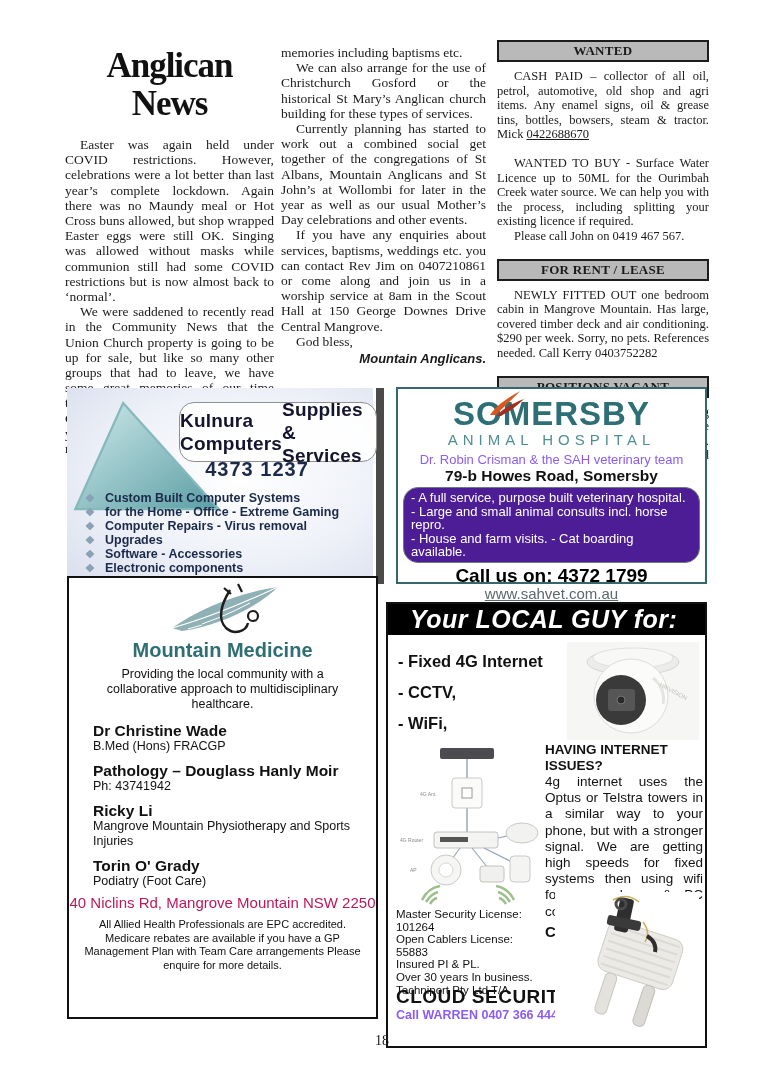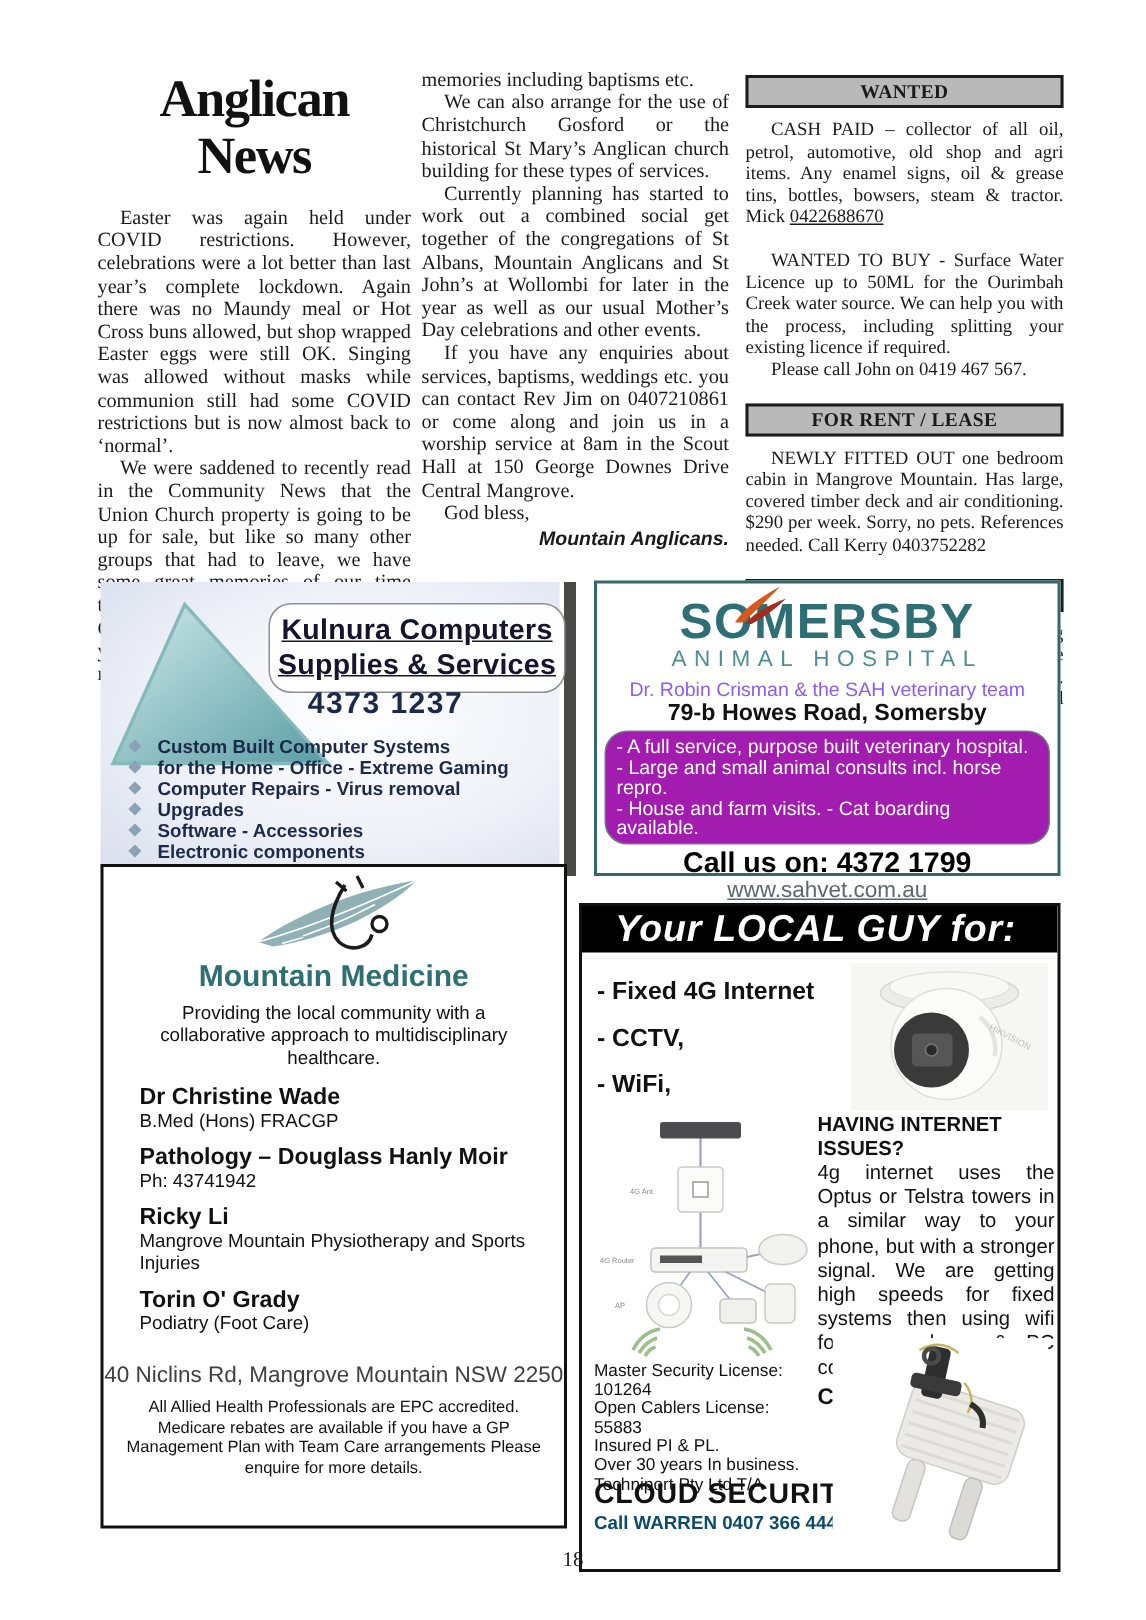--- a/index.html
+++ b/index.html
@@ -11,88 +11,88 @@
   #col1{left:65px;width:209px;}
   #col2{left:281px;width:205px;}
   .article-col p{margin:0;text-indent:15px;}
   .article-col p.noindent{text-indent:0;}
   h1.article-title{margin:2px 0 14px 0;font-size:35px;line-height:38px;font-weight:bold;
         letter-spacing:-1px;text-align:center;text-indent:0;color:#111;}
   p.sig{margin-top:2px;text-align:right;text-indent:0;
         font-family:"Liberation Sans",sans-serif;font-style:italic;font-weight:bold;font-size:13px;}
 
   
-  .classifieds{position:absolute;left:497px;top:50px;width:212px;font-size:12.5px;line-height:14.6px;text-align:justify;}
+  .classifieds{position:absolute;left:497px;top:40px;width:212px;font-size:12.5px;line-height:14.6px;text-align:justify;}
   .c-header{background:#b9b9b9;border:2px solid #1c1c1c;text-align:center;font-weight:bold;
         font-size:13px;line-height:16px;padding:1px 0;margin-bottom:7px;letter-spacing:.3px;}
   .classifieds p{margin:0 0 0 0;text-indent:17px;}
   .classifieds .sp{margin-bottom:14px;}
   .underline{text-decoration:underline;}
   .c-sect{margin-bottom:15px;}
 
   
   .ad{position:absolute;background:#fff;box-sizing:border-box;font-family:"Liberation Sans",sans-serif;}
 
   
   #kulnura{left:67px;top:388px;width:317px;height:196px;
      background:radial-gradient(ellipse at 55% 45%, #ffffff 0%, #eef1f8 55%, #d9deed 100%);overflow:hidden;}
   #kulnura .strip{position:absolute;right:0;top:0;width:8px;height:100%;background:#4a4a48;}
   #kulnura .strip2{position:absolute;right:8px;top:0;width:3px;height:100%;background:#fff;}
   .k-triangle{position:absolute;left:5px;top:12px;}
   .k-box{position:absolute;left:112px;top:14px;width:196px;height:58px;background:rgba(255,255,255,.88);
-     border:1.5px solid #8f8f8f;border-radius:15px;display:flex;flex-direction:column;
-     align-items:center;justify-content:center;text-decoration:underline;}
+     border:1.5px solid #8f8f8f;border-radius:15px;display:flex;
+     align-items:center;justify-content:center;}
   .k-box div{font-size:19px;line-height:23px;font-weight:bold;color:#14142e;letter-spacing:.2px;}
   .k-phone{position:absolute;left:90px;top:70px;width:200px;text-align:center;
      font-size:20px;font-weight:bold;color:#1b2a4a;letter-spacing:1px;}
   .k-bullets{position:absolute;left:18px;top:103px;}
   .k-bullets .row{display:flex;font-size:12.5px;line-height:14px;font-weight:bold;color:#1b2a4a;}
   .k-bullets .dia{color:#8aa0b4;width:20px;font-size:11px;}
 
   
   #somersby{left:396px;top:387px;width:311px;height:197px;border:2px solid #35686c;text-align:center;}
   .s-logo{position:relative;margin-top:8px;font-size:33px;line-height:34px;font-weight:bold;
      color:#2e6f75;letter-spacing:1px;}
   .s-flame{position:absolute;left:86px;top:-7px;}
   .s-sub{font-size:15px;letter-spacing:5px;color:#4f8f94;line-height:16px;margin-top:1px;}
   .s-team{font-size:13px;color:#8b5cf6;margin-top:5px;line-height:14px;}
   .s-addr{font-size:15.5px;font-weight:bold;color:#111;line-height:17px;}
-  .s-pill{margin:3px 5px 0 5px;background:#a21caf;border:1px solid #6e797d;border-radius:15px;
+  .s-pill{margin:3px 5px 0 5px;background:#4c1d95;border:1px solid #6e797d;border-radius:15px;
      color:#fff;font-size:13px;line-height:13.5px;text-align:left;padding:3px 7px;}
   .s-call{font-size:19px;font-weight:bold;color:#000;margin-top:3px;line-height:20px;}
   .s-web{font-size:15px;color:#5c686b;text-decoration:underline;line-height:16px;}
   .s-fb{font-size:15px;color:#5c686b;line-height:16px;}
 
   
   #mm{left:67px;top:576px;width:311px;height:443px;border:2.5px solid #111;}
   .mm-logo{ text-align:center;margin-top:4px;}
   .mm-name{text-align:center;font-size:20px;font-weight:bold;color:#2e6f74;line-height:21px;margin-top:-2px;}
   .mm-tag{text-align:center;font-size:12.5px;line-height:15px;color:#111;margin:6px 20px 0 20px;}
   .mm-staff{margin:10px 0 0 24px;}
   .mm-staff .name{font-size:15.5px;font-weight:bold;line-height:17px;margin-top:8px;color:#111;}
   .mm-staff .det{font-size:12.5px;line-height:15px;color:#111;}
   .mm-notice{margin:9px 8px 0 8px;border:2.5px solid #111;border-radius:15px;text-align:center;padding:3px 0 4px 0;}
   .mm-notice div{font-size:19px;font-weight:bold;line-height:21px;color:#111;}
-  .mm-addr{text-align:center;font-size:15px;line-height:17px;margin-top:18px;color:#404040;}
+  .mm-addr{text-align:center;font-size:15px;line-height:17px;margin-top:5px;color:#be185d;}
   .mm-foot{text-align:center;font-size:11px;line-height:13.5px;margin:7px 8px 0 8px;color:#111;font-weight:500;}
 
   
   #lg{left:386px;top:602px;width:321px;height:446px;border:2px solid #111;overflow:hidden;}
   .lg-header{background:#000;color:#fff;font-size:25px;font-weight:bold;font-style:italic;
      line-height:31px;height:31px;padding-left:22px;letter-spacing:.5px;}
   .lg-services{position:absolute;left:10px;top:42px;font-size:16.5px;font-weight:bold;line-height:31px;color:#111;}
   .lg-camera{position:absolute;right:6px;top:38px;}
   .lg-diagram{position:absolute;left:4px;top:136px;}
   .lg-issues{position:absolute;left:157px;top:138px;width:158px;}
   .lg-issues .t{font-size:13.5px;font-weight:bold;line-height:16px;color:#111;}
   .lg-issues .b{font-size:13.5px;line-height:16.2px;text-align:justify;color:#111;}
   .lg-issues .c{font-size:15px;font-weight:bold;margin-top:3px;color:#111;}
   .lg-lic{position:absolute;left:8px;top:304px;font-size:11.5px;line-height:12.6px;color:#111;}
   .lg-cloud{position:absolute;left:8px;top:382px;font-size:19px;font-weight:bold;letter-spacing:.5px;color:#111;}
-  .lg-warren{position:absolute;left:8px;top:404px;font-size:12.5px;font-weight:bold;color:#0c4a6e;}
+  .lg-warren{position:absolute;left:8px;top:404px;font-size:12.5px;font-weight:bold;color:#8b5cf6;}
   .lg-antenna{position:absolute;right:6px;top:288px;}
 
   .pagenum{position:absolute;left:0;right:0;top:1033px;text-align:center;font-size:14px;}
 </style>
 </head>
 <body>
 
 <div class="page">
 
   <div class="article-col" id="col1">

